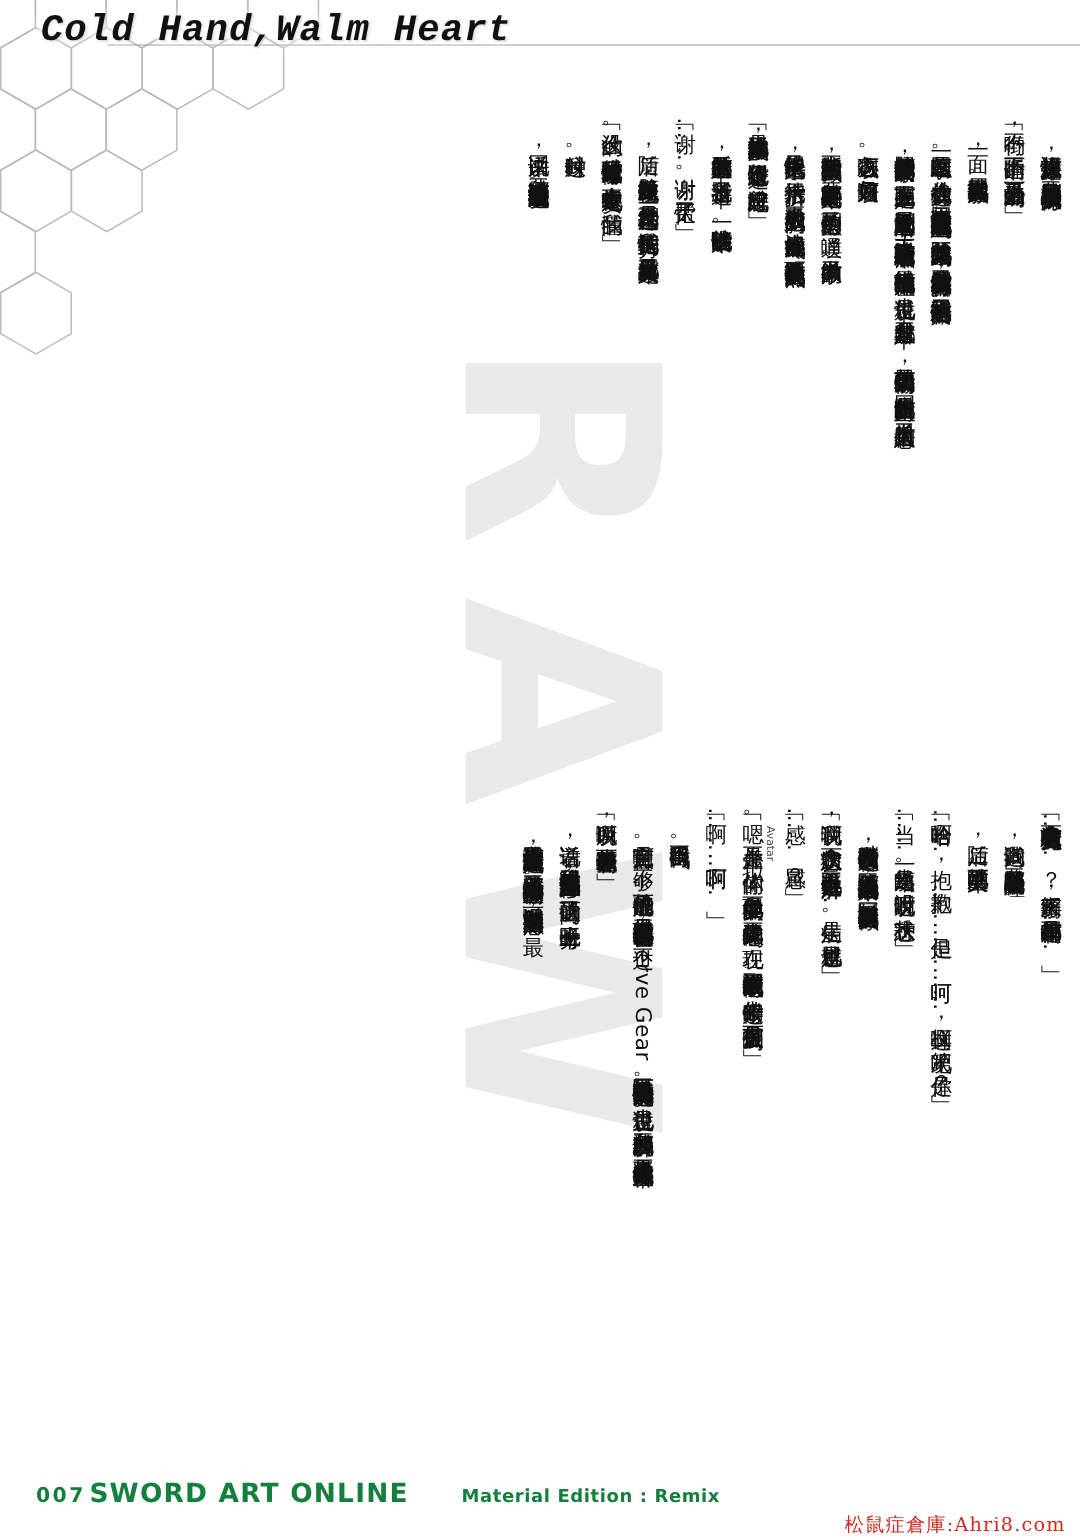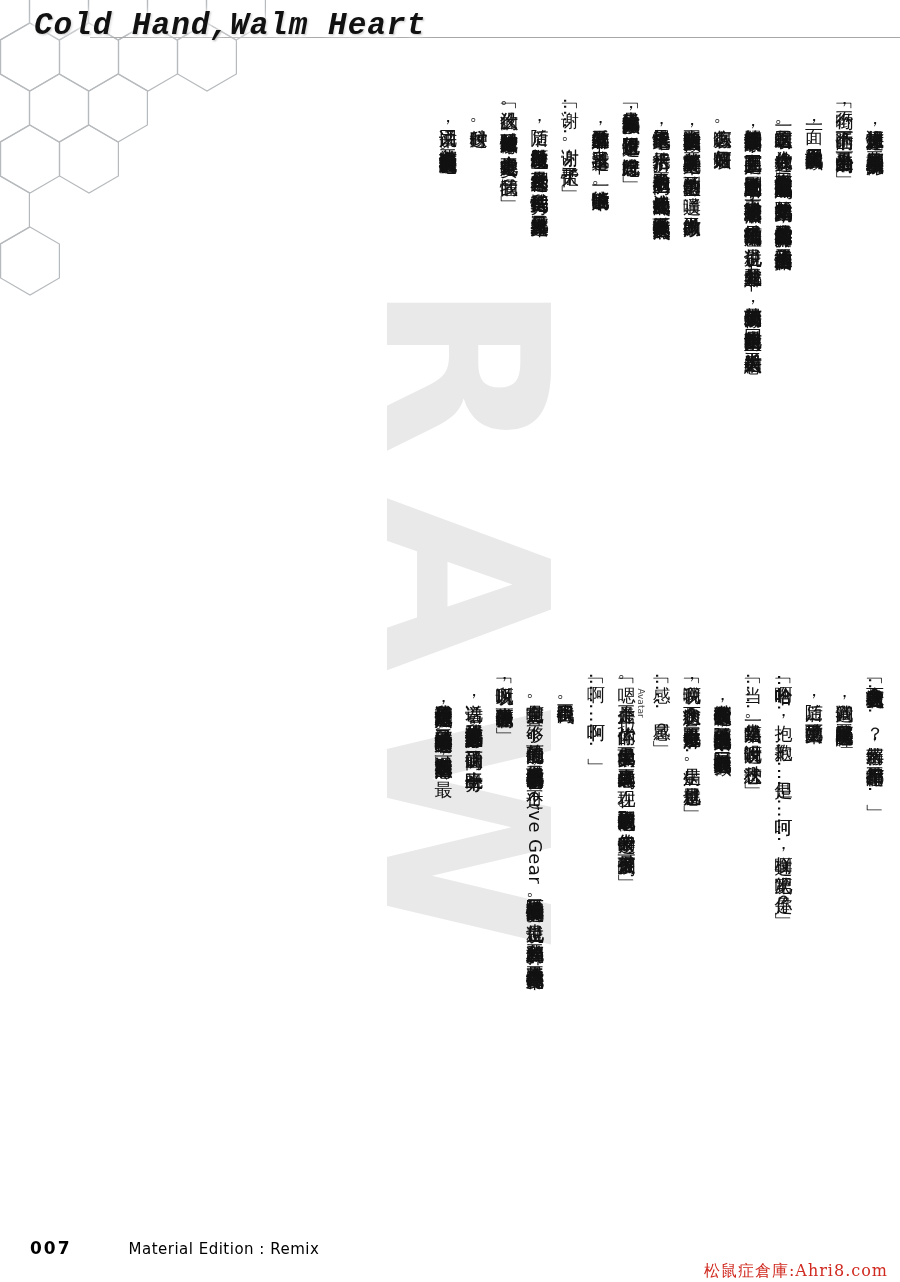--- a/index.html
+++ b/index.html
@@ -33,25 +33,25 @@
     color:#121212;
   }
   .vblock.top{top:97px;}
   .vblock.bottom{top:672px;}
   .vblock p{margin:0;padding:0;}
   .vblock p.indent{text-indent:1em;}
   ruby rt{font-size:9px;color:#4a4a4a;letter-spacing:0;}
   
   .footer{
     position:absolute;left:30px;bottom:24px;z-index:2;
-    display:flex;align-items:baseline;gap:16px;color:#000000;
+    display:flex;align-items:baseline;gap:3px;color:#15803d;
   }
   .footer .pageno{font-size:17px;font-weight:bold;letter-spacing:2px;}
   .footer .series{font-size:22px;font-weight:bold;letter-spacing:1px;}
-  .footer .edition{font-size:15px;font-weight:normal;letter-spacing:0.5px;padding-left:41px;}
+  .footer .edition{font-size:15px;font-weight:bold;letter-spacing:0.5px;padding-left:41px;}
   .site-mark{
     position:absolute;right:12px;bottom:0;z-index:2;
     font-family:"DejaVu Serif","Liberation Serif",serif;
     font-size:16px;letter-spacing:1px;
   }
 </style>
 </head>
 <body>
 
 <svg class="hex-wrap" width="280" height="310" viewBox="0 0 280 310">
@@ -111,16 +111,17 @@
     <p>「啊……啊啊……」</p>
     <p class="indent">我不由得叹了口气。</p>
     <p class="indent">完全是盲点啊。不够，的确也是可能的。虽然在平时现实身体的五感都被切断了，不过Nerve Gear还是无法隔绝发烧导致的身体不适的情况。也就是说，和亚丝娜所说的一样，是真正的身体不适让我变得如此辛苦。</p>
     <p>「所以说啊，额头凉爽可以让你舒服些啊。」</p>
     <p class="indent">说着话，我将视线从再度把毛巾打湿的亚丝娜身上移开，确认了一下时间。晚上十一时三十分。</p>
     <p class="indent">我连滚带爬进了旅馆好像是六点左右吧，亚丝娜已经连续五小时持续这样的作业了啊。「可以浸湿的布制装备」所产生的冷感，最</p>
   </div>
 
 <div class="footer">
   <span class="pageno">007</span>
+  <span class="series">SWORD ART ONLINE</span>
   <span class="edition">Material Edition : Remix</span>
 </div>
 
 <div class="site-mark" style="color: rgb(208, 42, 32);">松鼠症倉庫:Ahri8.com</div>
 
 </body></html>

